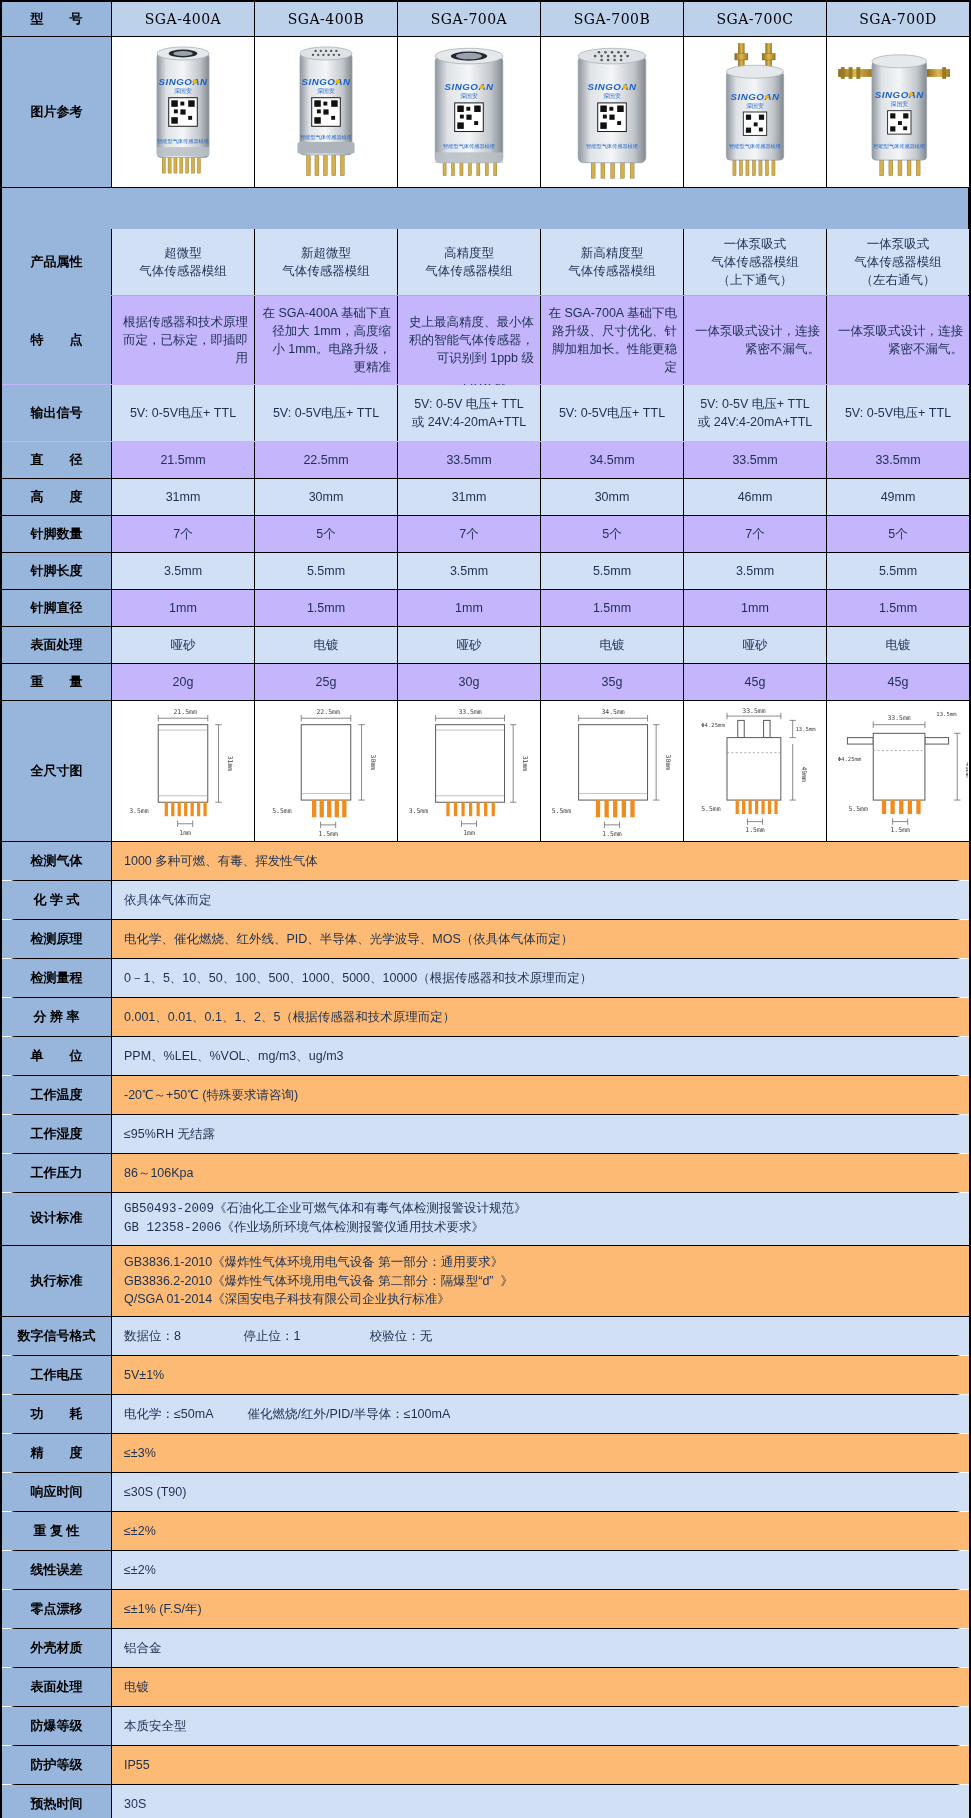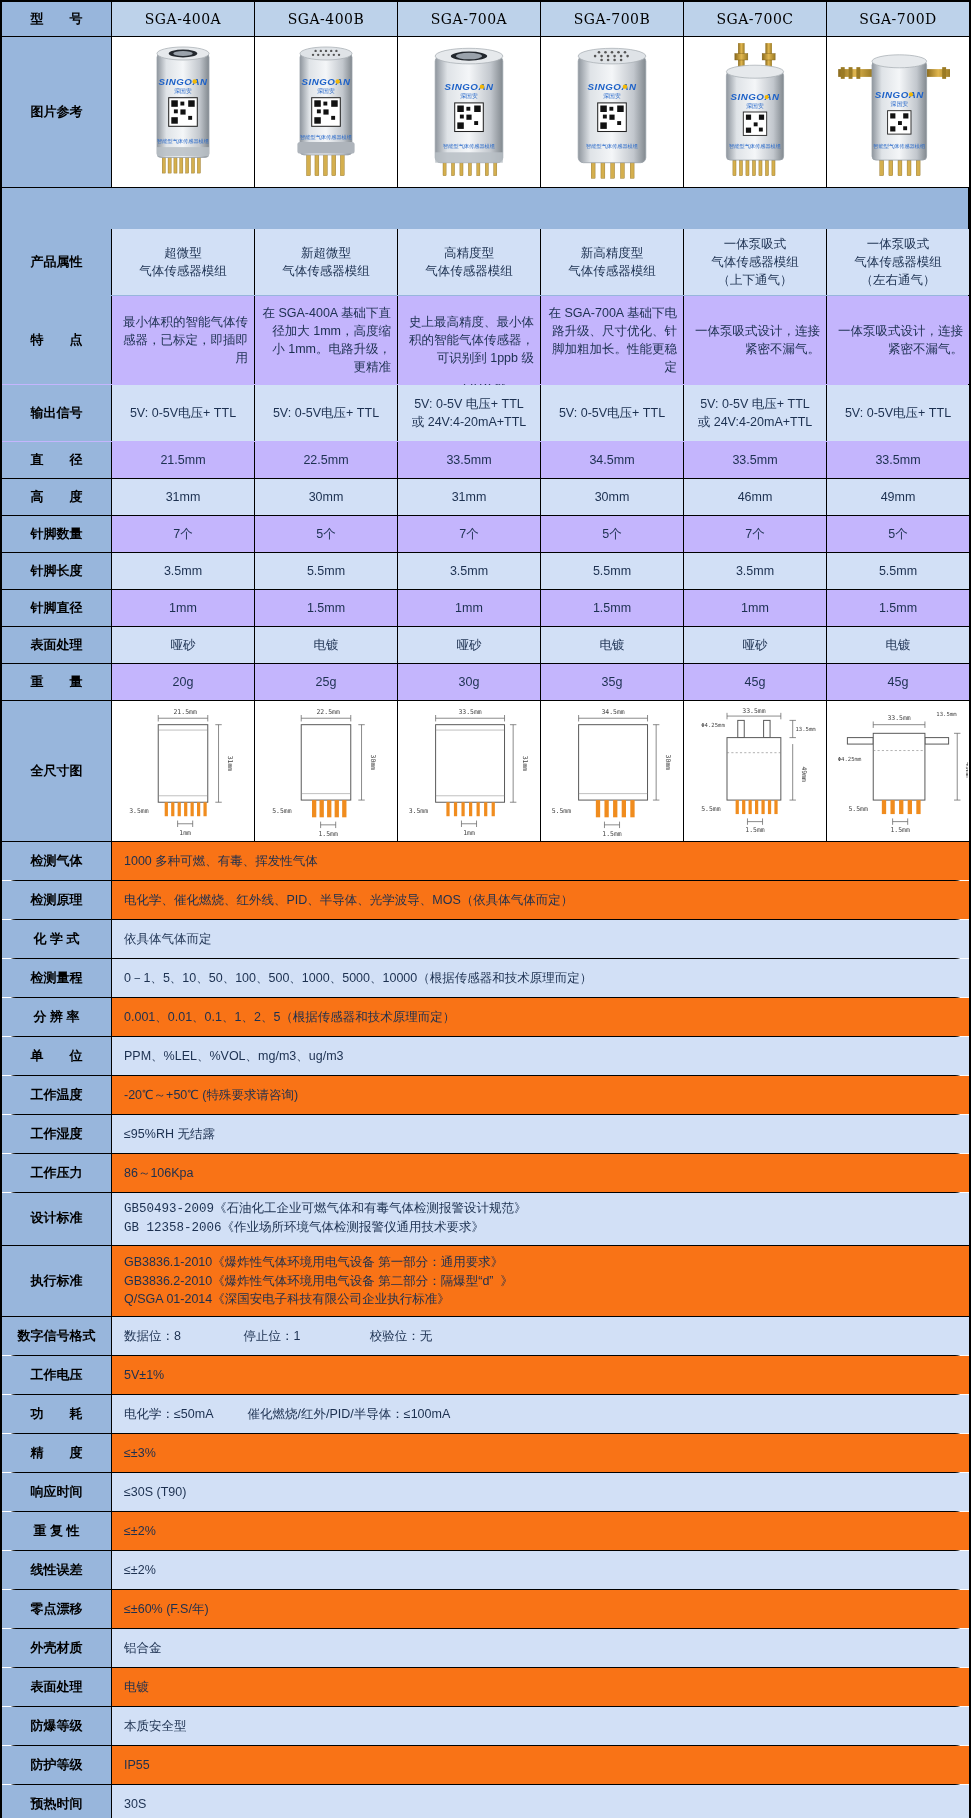--- a/index.html
+++ b/index.html
@@ -10,21 +10,21 @@
   .lbl{flex:0 0 110px;background:#98b6dc;border-right:1px solid #000;display:flex;align-items:center;justify-content:center;text-align:center;font-weight:bold;font-size:13px;color:#000;line-height:1.25;padding:2px 5px;box-sizing:border-box;}
   .cell{flex:1 1 0;border-right:1px solid #000;display:flex;align-items:center;justify-content:center;text-align:center;font-size:12.5px;color:#1c3050;padding:3px 6px;box-sizing:border-box;white-space:pre-line;line-height:1.45;}
   .row .cell:last-child{border-right:none;}
   .row.dark .cell{background:#c4b5fd;text-align:right;}
   .row.lite .cell{background:#d2e0f6;}
   .hdr-row .cell{background:#bdd2ea;font-weight:normal;font-family:"DejaVu Serif",serif;font-size:14px;color:#000;letter-spacing:.5px;}
   .r-h{height:34px;} .r-img{height:150px;} .r-date{height:40px;flex-direction:column;} .r-attr{height:66px;}
   .r-feat{height:88px;} .r-sig{height:56px;} .r-std{height:36px;} .r-size{height:140px;}
   .img-row .cell,.size-row .cell{background:#fff;padding:0;}
   .fval{flex:1 1 0;display:flex;align-items:center;font-size:12.5px;color:#1c3050;padding:4px 12px;box-sizing:border-box;white-space:pre-wrap;line-height:1.5;text-align:left;}
-  .frow.dark .fval{background:#f97316;}
+  .frow.dark .fval{background:#fdba74;}
   .frow.lite .fval{background:#d2e0f6;}
   .fr{min-height:38px;border-radius:14px;} .fr-design{min-height:52px;font-family:Liberation Mono, monospace;} .fr-exec{min-height:70px;}
   svg{display:block;}
   .sensor{margin:0 auto;}
   .sensor text{text-anchor:middle;}
   .brand{font-size:7.5px;font-weight:bold;font-style:italic;fill:#1e62c8;letter-spacing:.4px;}
   .brand-sub{font-size:4.5px;fill:#1e62c8;}
   .cap{font-size:4px;fill:#1e62c8;}
   .dim-svg{margin:0 auto;}
   .dim-svg text{text-anchor:middle;font-size:6px;fill:#444;font-family:"DejaVu Sans Mono",monospace;}
@@ -310,21 +310,21 @@
     <div class="cell">一体泵吸式
 气体传感器模组
 （上下通气）</div>
     <div class="cell">一体泵吸式
 气体传感器模组
 （左右通气）</div>
   </div>
 
   <div class="row dark r-feat">
     <div class="lbl">特　　点</div>
-    <div class="cell">最小体积的智能气体传感器，已标定，即插即用</div>
+    <div class="cell">根据传感器和技术原理而定，已标定，即插即用</div>
     <div class="cell">在 SGA-400A 基础下直径加大 1mm，高度缩小 1mm。电路升级，更精准</div>
     <div class="cell">史上最高精度、最小体积的智能气体传感器，可识别到 1ppb 级</div>
     <div class="cell">在 SGA-700A 基础下电路升级、尺寸优化、针脚加粗加长。性能更稳定</div>
     <div class="cell">一体泵吸式设计，连接紧密不漏气。</div>
     <div class="cell">一体泵吸式设计，连接紧密不漏气。</div>
   </div>
 
   <div class="row lite r-sig">
     <div class="lbl">输出信号</div>
     <div class="cell">5V: 0-5V电压+ TTL</div>
@@ -630,27 +630,27 @@
             </g>
         <text x="67" y="118">1.5mm</text>
       </svg>
     </div>
   </div>
 
   <div class="frow dark fr">
         <div class="lbl">检测气体</div>
         <div class="fval">1000 多种可燃、有毒、挥发性气体</div>
       </div>
+  <div class="frow lite fr">
+        <div class="lbl">化 学 式</div>
+        <div class="fval">依具体气体而定</div>
+      </div>
   <div class="frow dark fr">
         <div class="lbl">检测原理</div>
         <div class="fval">电化学、催化燃烧、红外线、PID、半导体、光学波导、MOS（依具体气体而定）</div>
-      </div>
-  <div class="frow lite fr">
-        <div class="lbl">化 学 式</div>
-        <div class="fval">依具体气体而定</div>
       </div>
   <div class="frow lite fr">
         <div class="lbl">检测量程</div>
         <div class="fval">0－1、5、10、50、100、500、1000、5000、10000（根据传感器和技术原理而定）</div>
       </div>
   <div class="frow dark fr">
         <div class="lbl">分 辨 率</div>
         <div class="fval">0.001、0.01、0.1、1、2、5（根据传感器和技术原理而定）</div>
       </div>
   <div class="frow lite fr">
@@ -703,21 +703,21 @@
   <div class="frow dark fr">
         <div class="lbl">重 复 性</div>
         <div class="fval">≤±2%</div>
       </div>
   <div class="frow lite fr">
         <div class="lbl">线性误差</div>
         <div class="fval">≤±2%</div>
       </div>
   <div class="frow dark fr">
         <div class="lbl">零点漂移</div>
-        <div class="fval">≤±60% (F.S/年)</div>
+        <div class="fval">≤±1% (F.S/年)</div>
       </div>
   <div class="frow lite fr">
         <div class="lbl">外壳材质</div>
         <div class="fval">铝合金</div>
       </div>
   <div class="frow dark fr">
         <div class="lbl">表面处理</div>
         <div class="fval">电镀</div>
       </div>
   <div class="frow lite fr">

